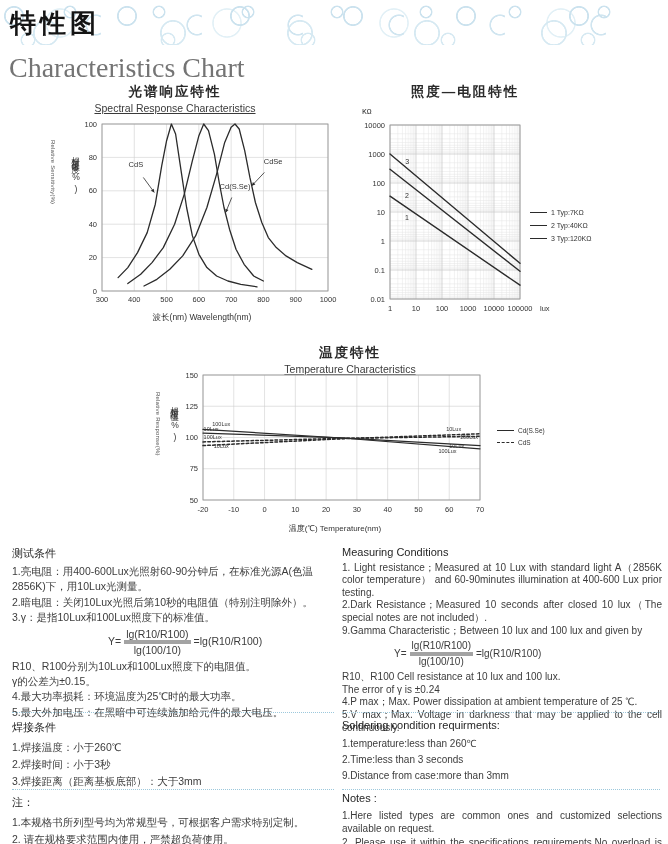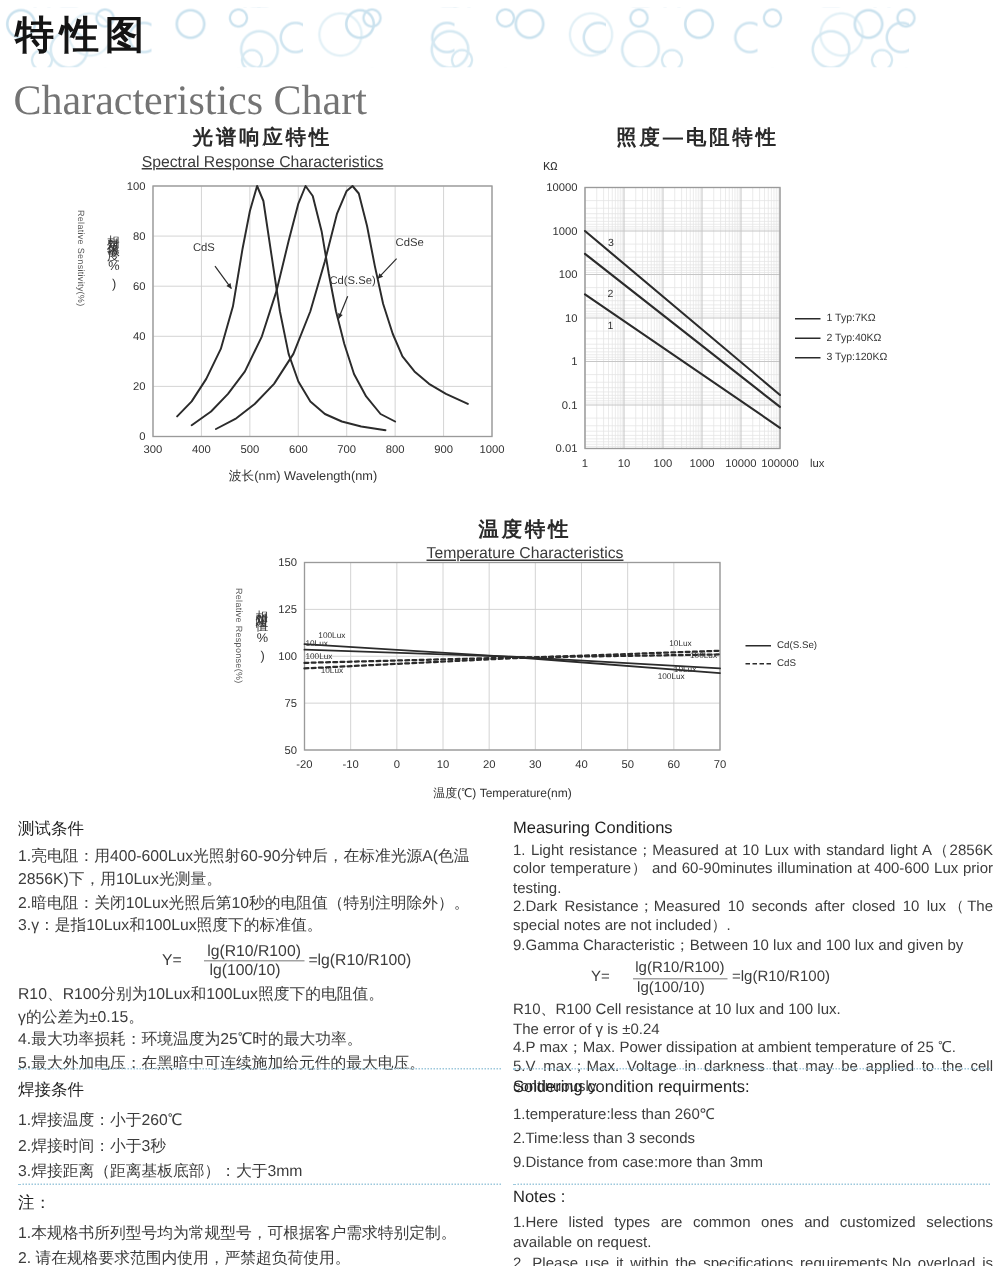--- a/index.html
+++ b/index.html
@@ -38,21 +38,21 @@
   .col h3{font-size:11px;font-weight:normal;color:#1f1f1f;margin:0 0 3px 0;}
   .col p{margin:0;}
   .zh{font-size:10.5px;line-height:15.2px;}
   .zh.wide{line-height:17px;}
   .en{font-size:10px;line-height:12.6px;}
   .en p.j{text-align:justify;}
   .en.wide{line-height:16px;}
   .formula{display:flex;align-items:center;gap:3px;margin:3px 0 3px 96px;font-size:10.5px;color:#3c3c3c;}
   .en-f{margin-left:52px;font-size:10px;}
   .frac{display:inline-flex;flex-direction:column;text-align:center;line-height:12px;}
-  .frac .num{border-bottom:1px solid #a3a3a3;padding:0 2px;margin-left:12px;}
+  .frac .num{border-bottom:4px solid #a3a3a3;padding:0 2px;}
   .divider{position:absolute;height:0;border-top:1px dotted #9cc8dc;}
 </style>
 </head>
 <body>
 
 <div class="page">
 
   <div class="band"></div>
   <div class="hdr-zh">特性图</div>
   <div class="hdr-en">Characteristics Chart</div>

